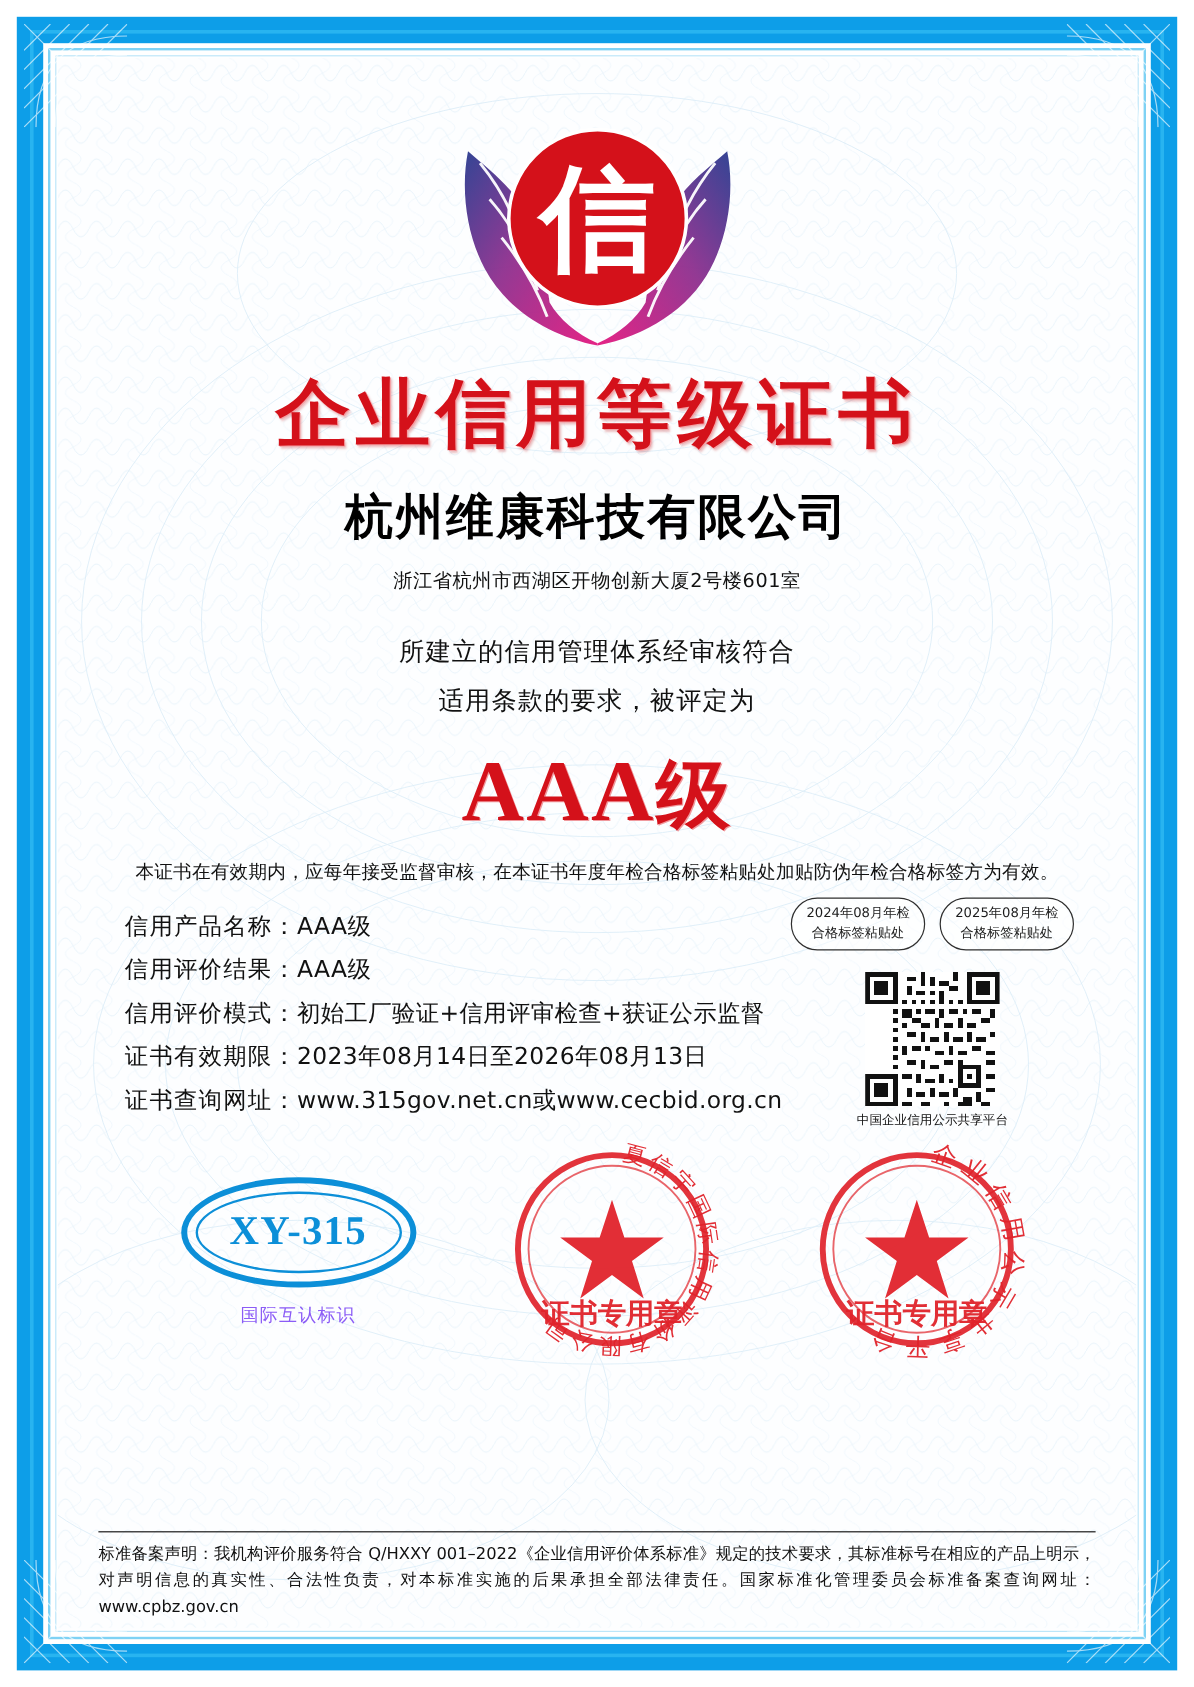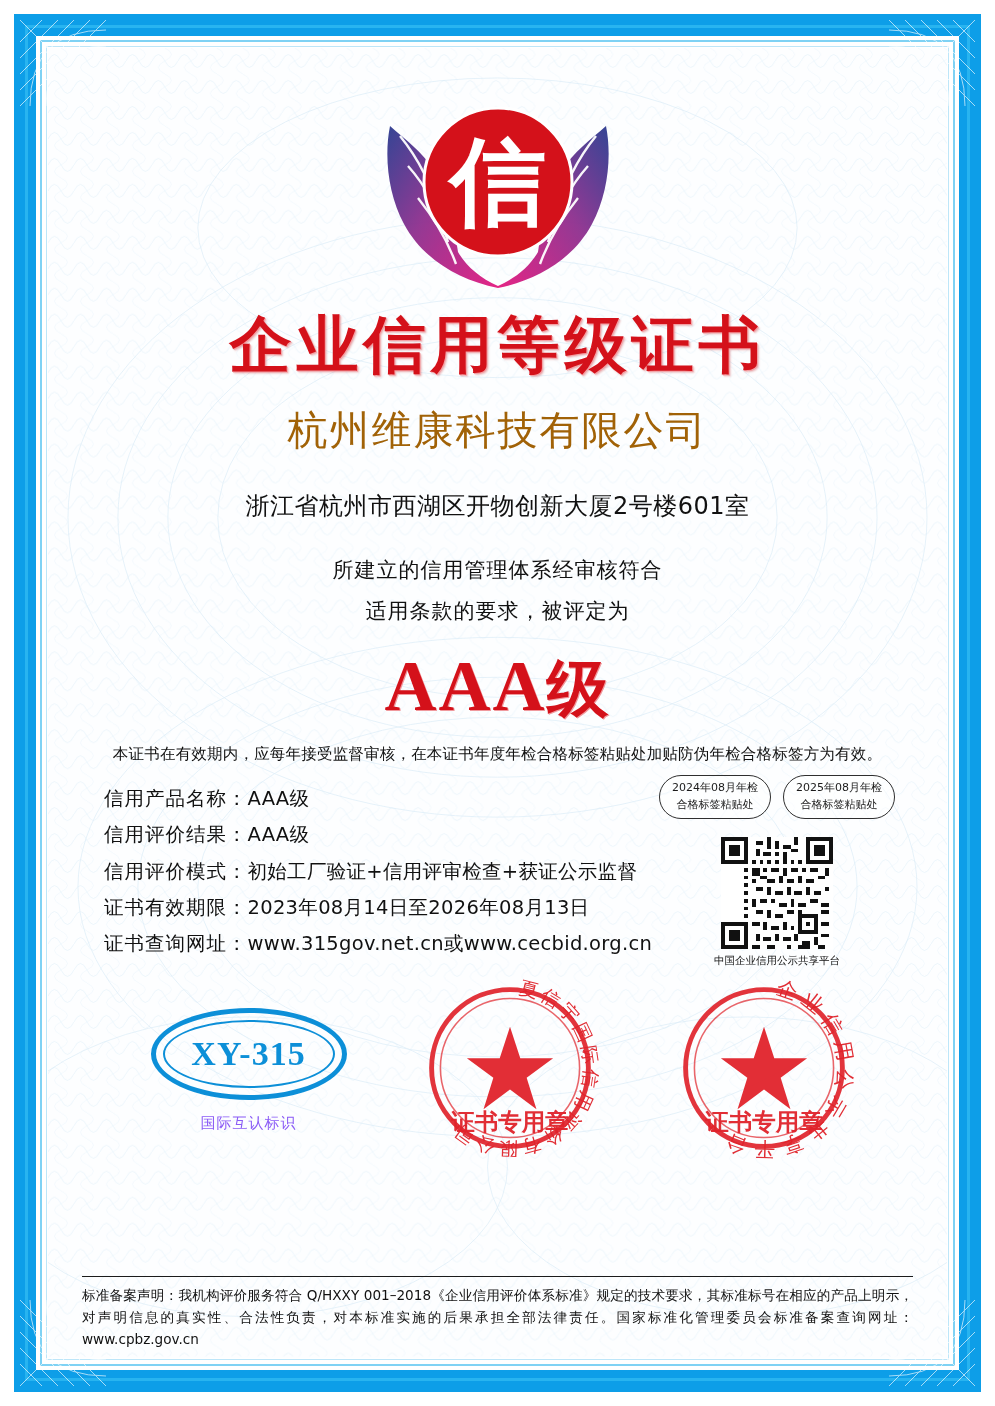--- a/index.html
+++ b/index.html
@@ -89,29 +89,29 @@
     letter-spacing: 5px;
     font-family: "DejaVu Sans", sans-serif;
     text-shadow: 1px 1px 0 #f4a0a4, 2px 2px 2px rgba(180,0,8,0.25);
     line-height: 1.05;
     white-space: nowrap;
   }
 
   .company {
     margin-top: 26px;
     font-size: 40px;
-    font-weight: normal;
-    color: #a16207;
+    font-weight: bold;
+    color: #000000;
     letter-spacing: 2px;
     font-family: "DejaVu Sans", sans-serif;
     white-space: nowrap;
   }
   .address {
-    margin-top: 32px;
-    font-size: 24px;
+    margin-top: 16px;
+    font-size: 16px;
     color: #111;
     letter-spacing: 0.5px;
     font-family: "DejaVu Sans", sans-serif;
   }
 
   .stmt {
     margin-top: 28px;
     font-size: 21px;
     color: #111;
     line-height: 1.95;
@@ -512,17 +512,17 @@
             <circle cx="100" cy="100" r="71" fill="none" stroke="#e0232b" stroke-width="1.6" opacity="0.7"></circle>
             <text font-family="DejaVu Sans, sans-serif" font-size="21" fill="#e0232b" letter-spacing="6" opacity="0.95">
               <textPath href="#ring2" startOffset="25%" text-anchor="middle">中国企业信用公示共享平台</textPath>
             </text>
             <path d="M100 58 L110.5 90 L144 90 L117 110 L127 142 L100 122 L73 142 L83 110 L56 90 L89.5 90 Z" fill="#e0232b" opacity="0.95"></path>
             <text x="100" y="163" text-anchor="middle" font-family="DejaVu Sans, sans-serif" font-size="24" font-weight="bold" fill="#e0232b" opacity="0.95">证书专用章</text>
           </svg>
         </div>
       </div>
 
-      <div class="footer">标准备案声明：我机构评价服务符合 Q/HXXY 001–2018《企业信用评价体系标准》规定的技术要求，其标准标号在相应的产品上明示，对声明信息的真实性、合法性负责，对本标准实施的后果承担全部法律责任。国家标准化管理委员会标准备案查询网址：www.cpbz.gov.cn</div>
+      <div class="footer">标准备案声明：我机构评价服务符合 Q/HXXY 001–2022《企业信用评价体系标准》规定的技术要求，其标准标号在相应的产品上明示，对声明信息的真实性、合法性负责，对本标准实施的后果承担全部法律责任。国家标准化管理委员会标准备案查询网址：www.cpbz.gov.cn</div>
 
     </div>
   </div>
 </div>
 
 </body></html>

